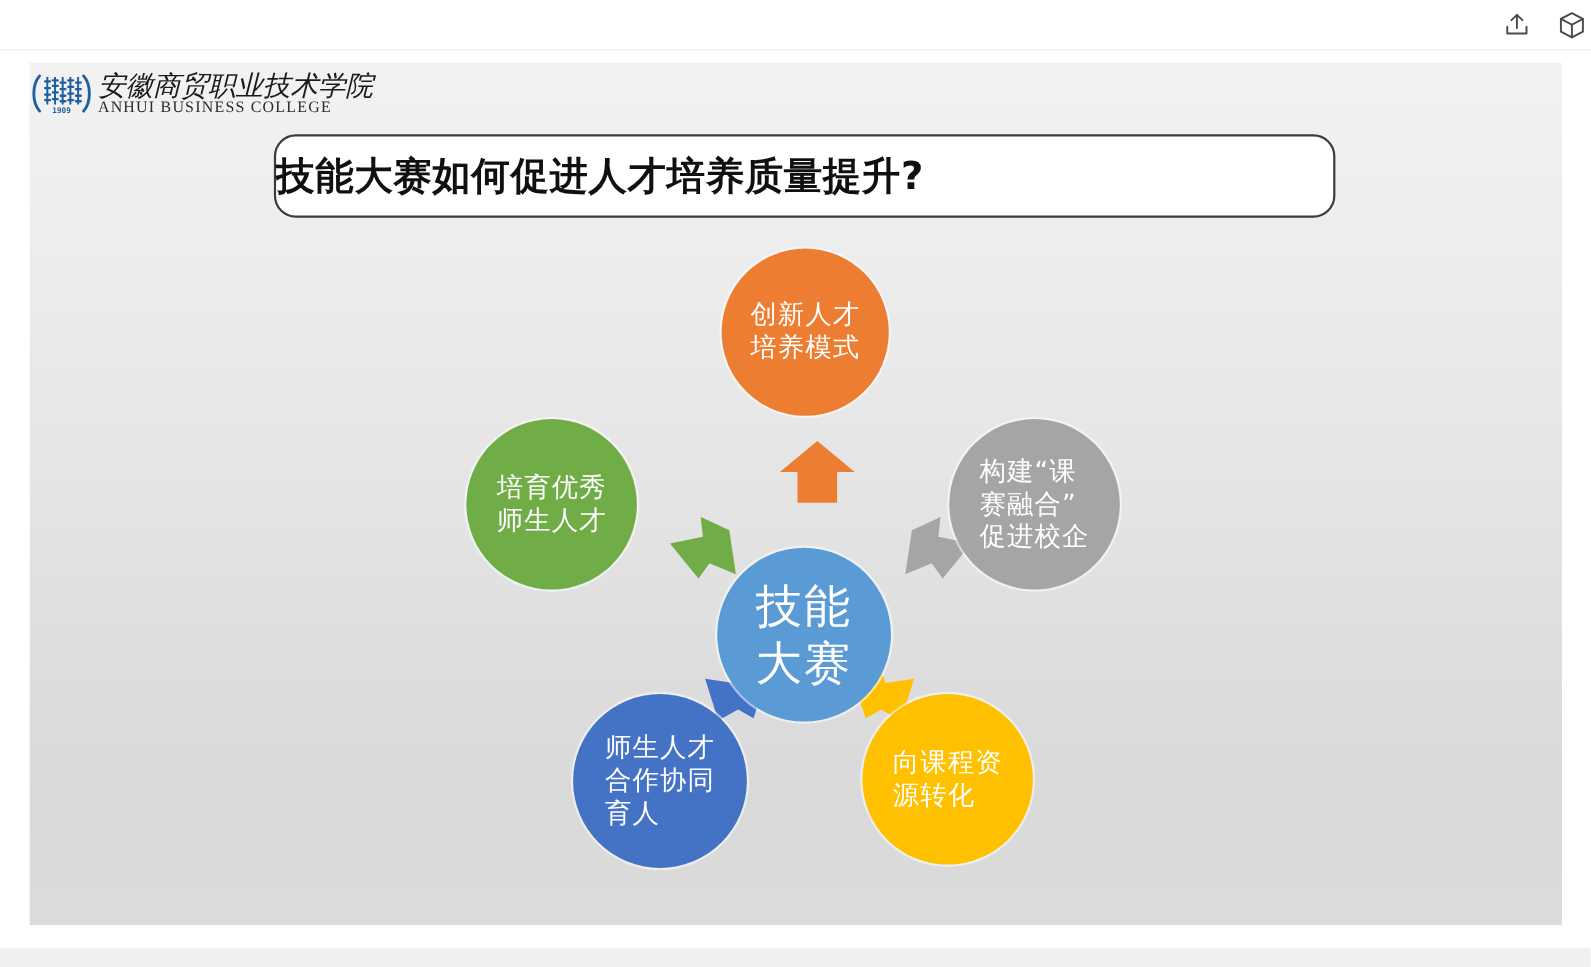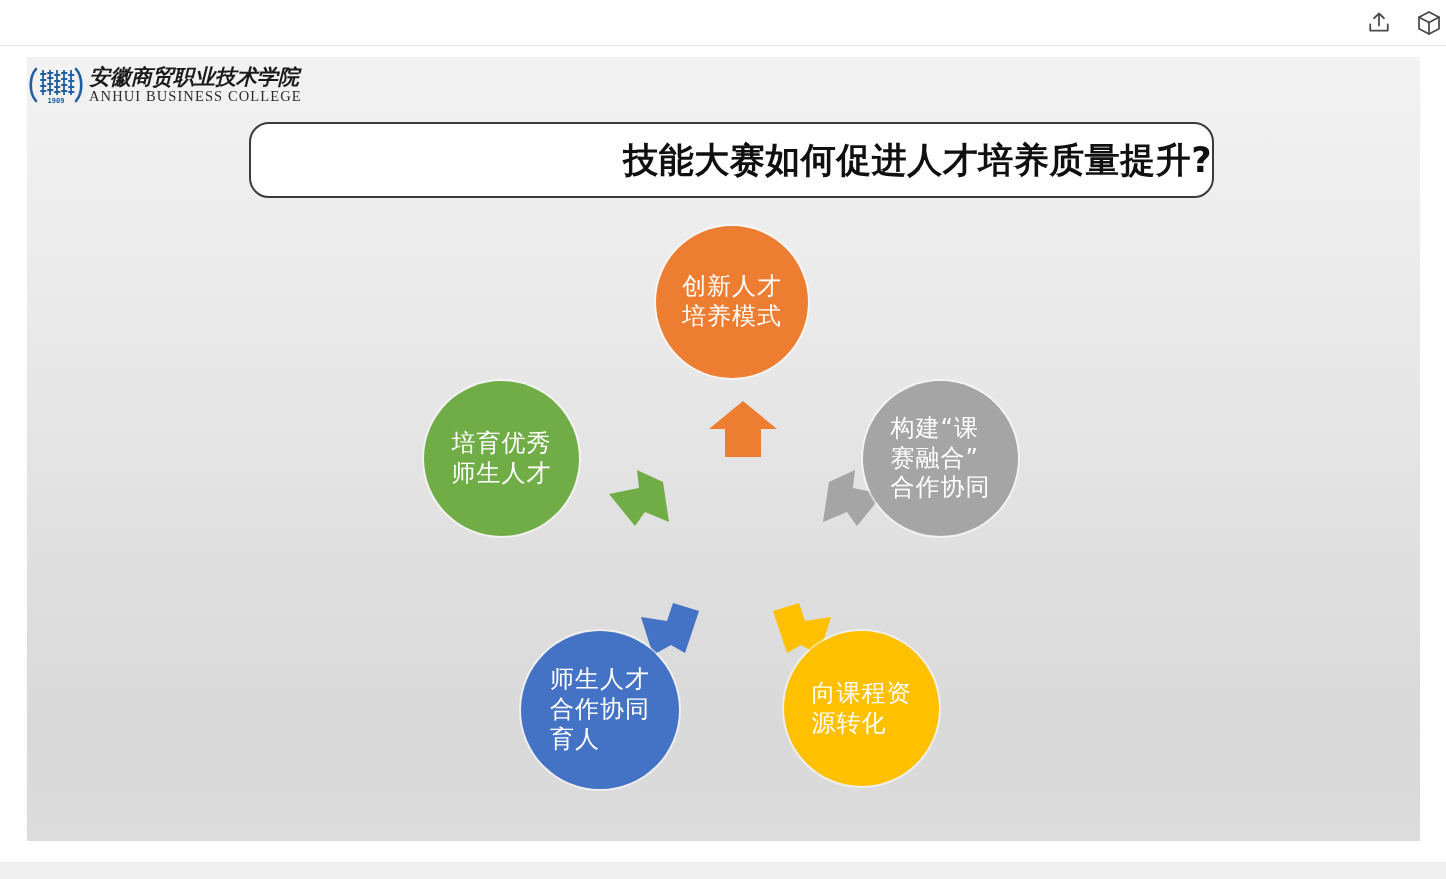--- a/index.html
+++ b/index.html
@@ -50,22 +50,22 @@
     position: absolute;
     left: 0px; top: 7px;
     width: 290px; height: 42px;
     display: flex;
     align-items: center;
   }
   #logo-mark { width: 58px; height: 40px; flex: 0 0 58px; }
   #logo-text { margin-left: 4px; line-height: 1; }
   #logo-cn {
     font-family: "DejaVu Sans", "Liberation Sans", sans-serif;
-    font-size: 21px;
-    font-weight: bold;
+    font-size: 25px;
+    font-weight: normal;
     font-style: italic;
     color: #1a1a1a;
     letter-spacing: 0px;
     white-space: nowrap;
     display: block;
   }
   #logo-en {
     font-family: "Liberation Serif", "DejaVu Serif", serif;
     font-size: 14.5px;
     font-weight: normal;
@@ -79,21 +79,21 @@
   
   #title-box {
     position: absolute;
     left: 222px; top: 65px;
     width: 965px; height: 76px;
     background: #ffffff;
     border: 2px solid #3b3b3b;
     border-radius: 20px;
     display: flex;
     align-items: center;
-    justify-content: flex-end;
+    justify-content: flex-start;
   }
   #title-text {
     font-family: "DejaVu Sans", "Liberation Sans", sans-serif;
     font-size: 35px;
     font-weight: bold;
     color: #101010;
     letter-spacing: 0.5px;
     white-space: nowrap;
   }
 
@@ -209,30 +209,34 @@
       </svg>
 
       <svg class="arrow" style="left:610px; top:540px;" width="70" height="70" viewBox="0 0 70 70">
         <path d="M62 14 L36 6 L30 24 L4 20 L16 58 L34 48 L48 56 Z" fill="#4472c4"></path>
       </svg>
 
       <svg class="arrow" style="left:578px; top:407px;" width="68" height="70" viewBox="0 0 68 70">
         <path d="M58 18 L32 6 L34 24 L4 30 L30 62 L40 48 L64 58 Z" fill="#70ad47"></path>
       </svg>
 
+      <div class="node center" style="left:625px; top:441px; width:158px; height:158px; background:#5b9bd5;">
+        <span class="node-label">技能
+大赛</span>
+      </div>
 
       <div class="node petal" style="left:629px; top:169px; width:152px; height:152px; background:#ed7d31;">
         <span class="node-label">创新人才
 培养模式</span>
       </div>
 
       <div class="node petal" style="left:836px; top:324px; width:155px; height:155px; background:#a5a5a5;">
         <span class="node-label">构建“课
 赛融合”
-合作协同</span>
+促进校企</span>
       </div>
 
       <div class="node petal" style="left:757px; top:574px; width:155px; height:155px; background:#ffc000;">
         <span class="node-label">向课程资
 源转化</span>
       </div>
 
       <div class="node petal" style="left:494px; top:574px; width:158px; height:158px; background:#4472c4;">
         <span class="node-label">师生人才
 合作协同

